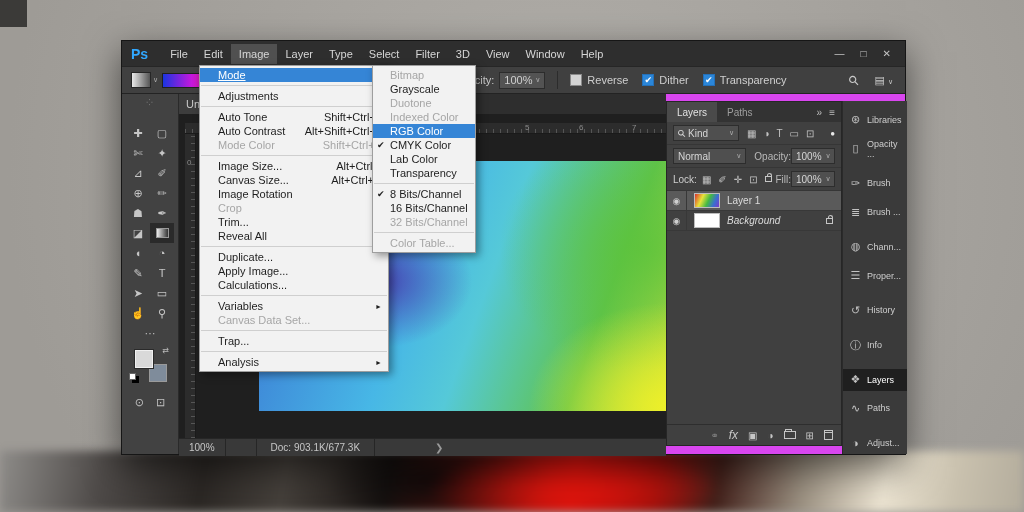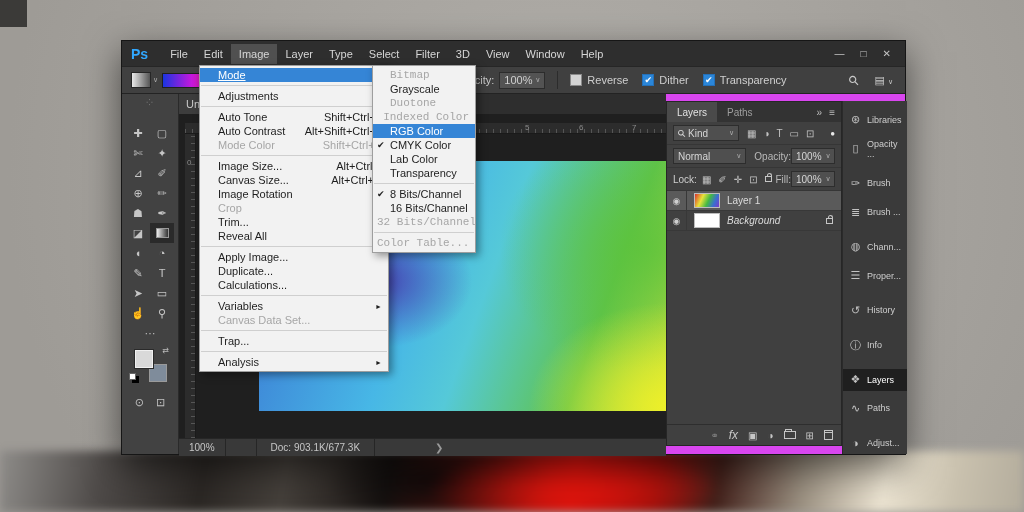--- a/index.html
+++ b/index.html
@@ -165,21 +165,21 @@
   #mode-submenu { left:250px; top:24px; width:104px; }
   .mi { display:flex; align-items:center; height:14px; padding:0 6px 0 18px; white-space:nowrap; }
   .mi.hl { background:#3585d6; color:#fff;text-decoration:underline; }
   .mi.dis { color:#a6a6a6; }
   .mi-short { margin-left:auto; padding-left:14px; }
   .mi-arrow { margin-left:auto; font-size:7px; }
   .msep { border-top:1px solid #cfcfcf; margin:3px 1px; }
   .smi { display:flex; align-items:center; height:14px; padding:0 6px 0 4px; white-space:nowrap; }
   .smi .chk { width:13px; font-size:9px; display:inline-block; }
   .smi.hl { background:#3585d6; color:#fff; }
-  .smi.dis { color:#a6a6a6;font-family:Liberation Mono, monospace; }
+  .smi.dis { color:#a6a6a6; }
 </style>
 </head>
 <body>
 
 <div id="corner-square"></div>
 <div id="backdrop-photo"></div>
 
 <div id="ps-window">
 
   <div id="titlebar">
@@ -459,24 +459,24 @@
       <span>Crop</span>
       </div>
     <div class="mi">
       <span>Trim...</span>
       </div>
     <div class="mi">
       <span>Reveal All</span>
       </div>
     <div class="msep"></div>
     <div class="mi">
+      <span>Duplicate...</span>
+      </div>
+    <div class="mi">
       <span>Apply Image...</span>
-      </div>
-    <div class="mi">
-      <span>Duplicate...</span>
       </div>
     <div class="mi">
       <span>Calculations...</span>
       </div>
     <div class="msep"></div>
     <div class="mi">
       <span>Variables</span>
       <span class="mi-arrow">►</span>
       </div>
     <div class="mi dis">

